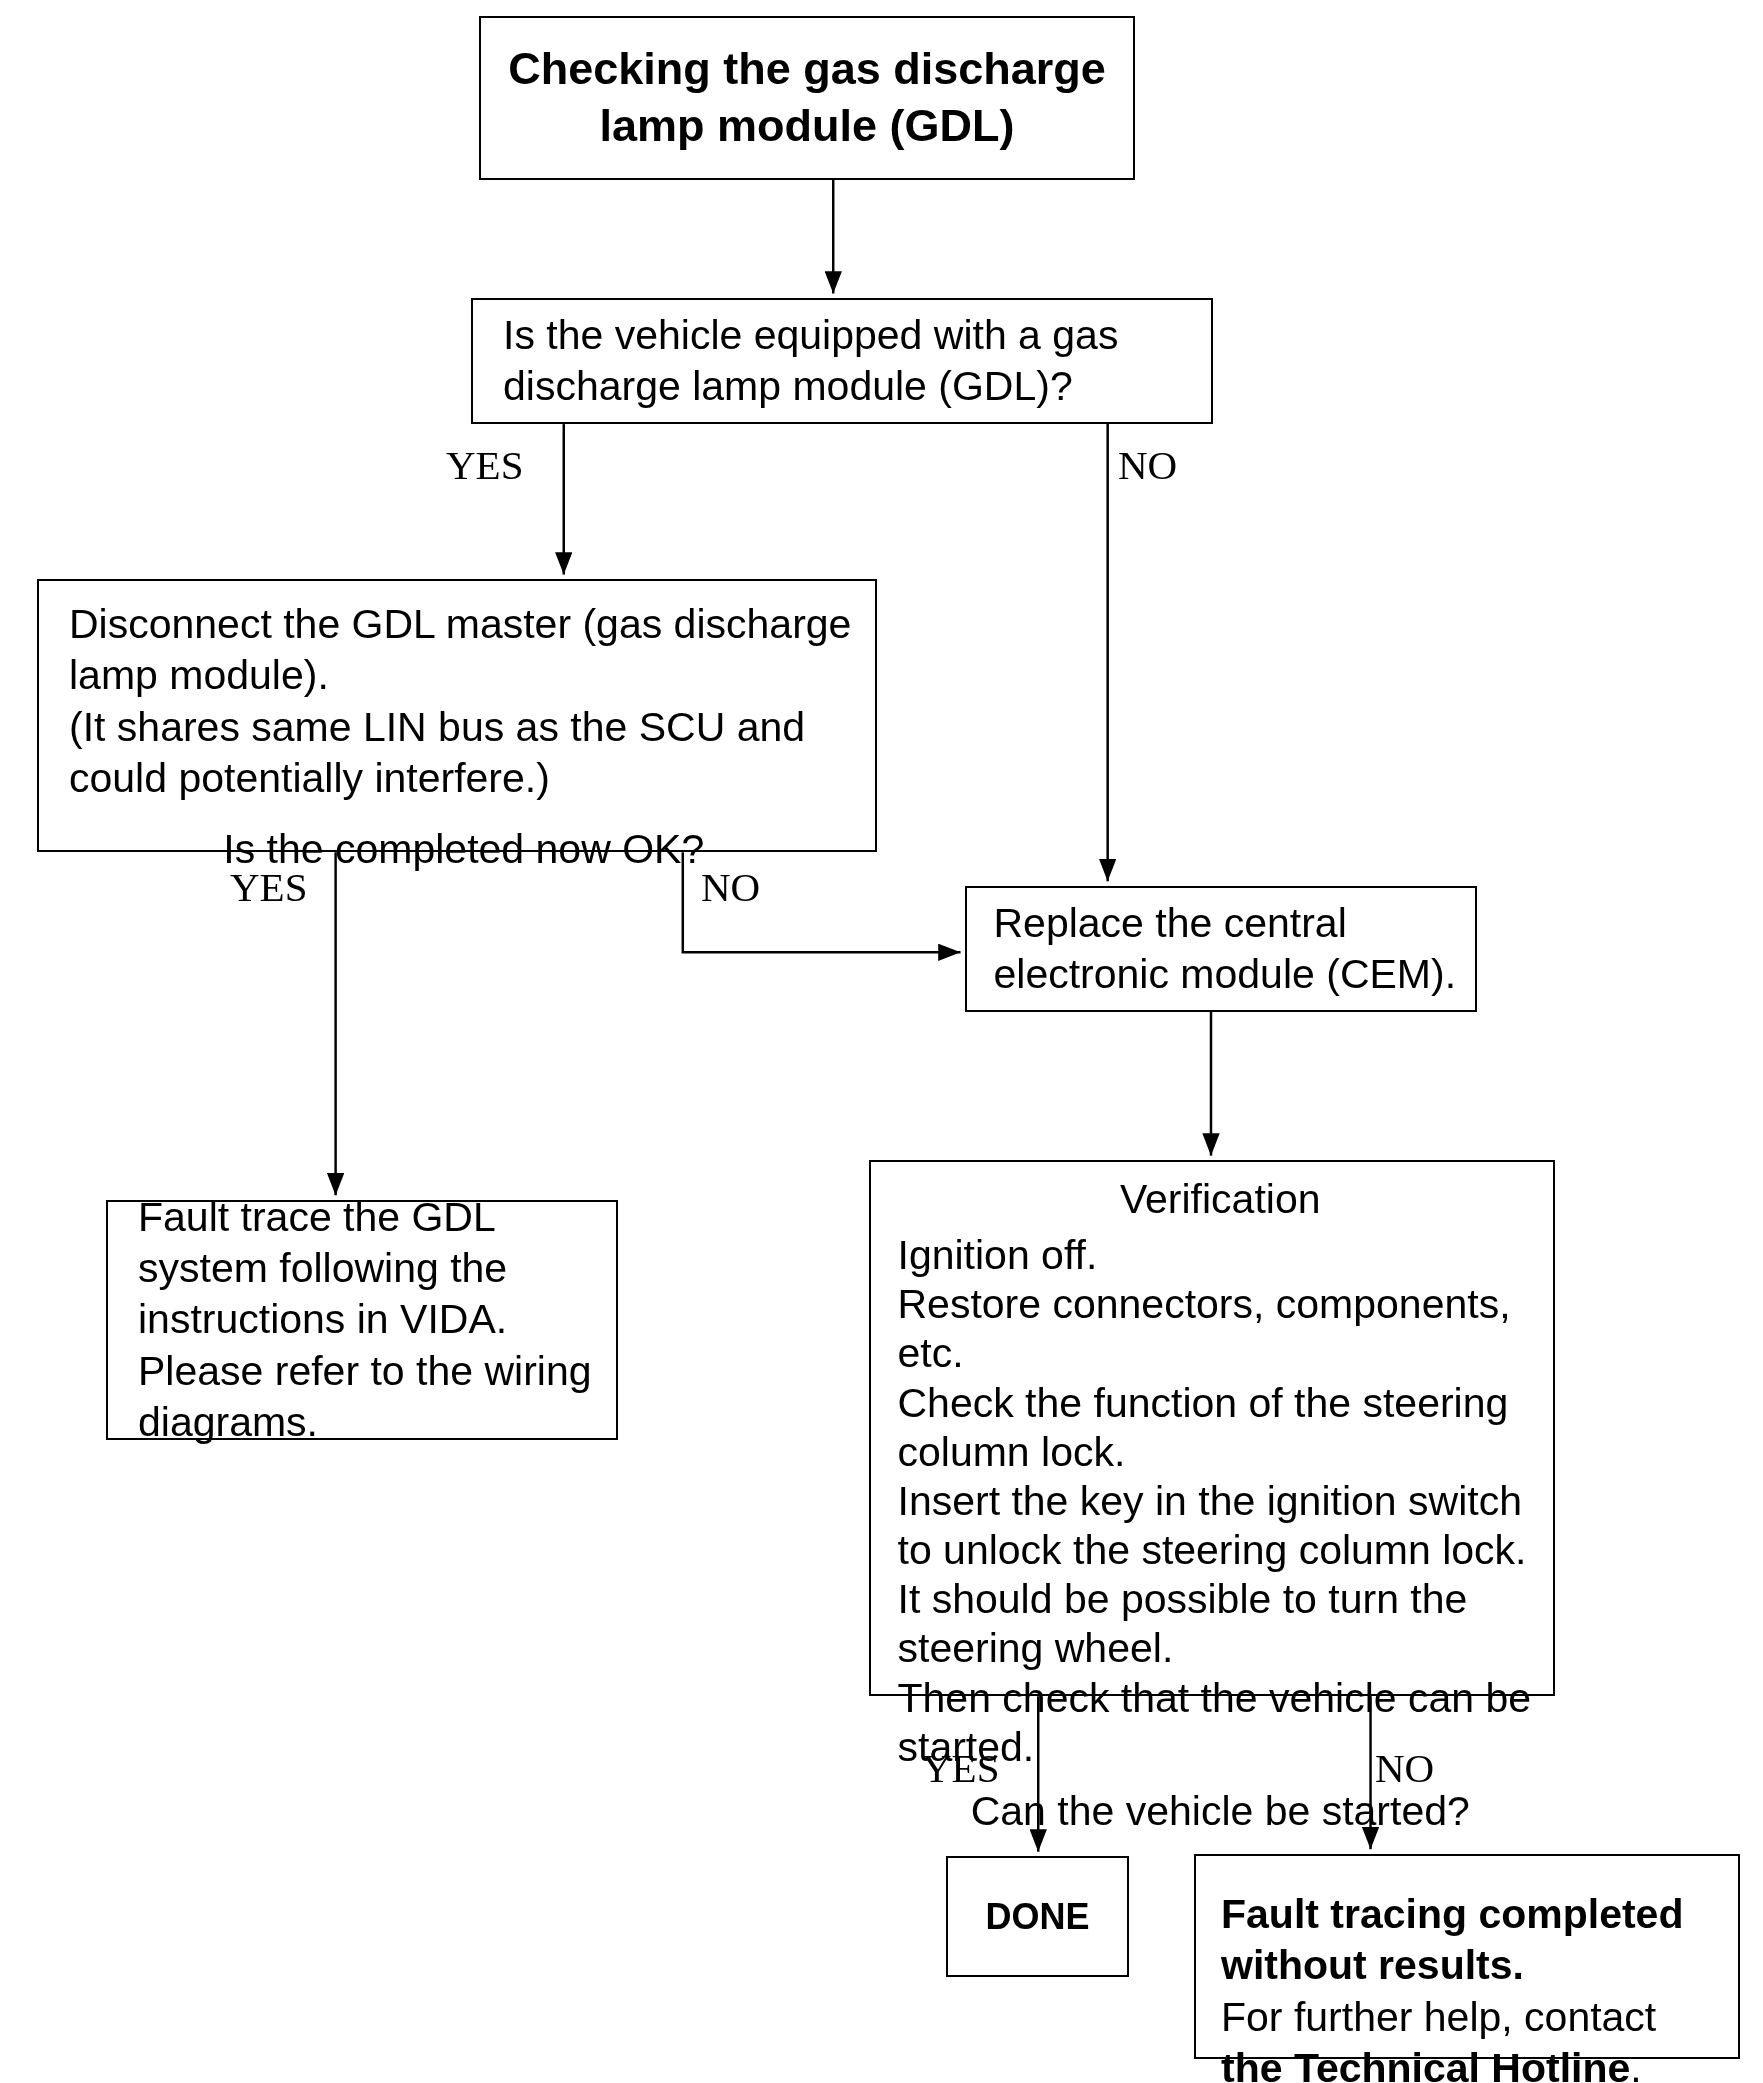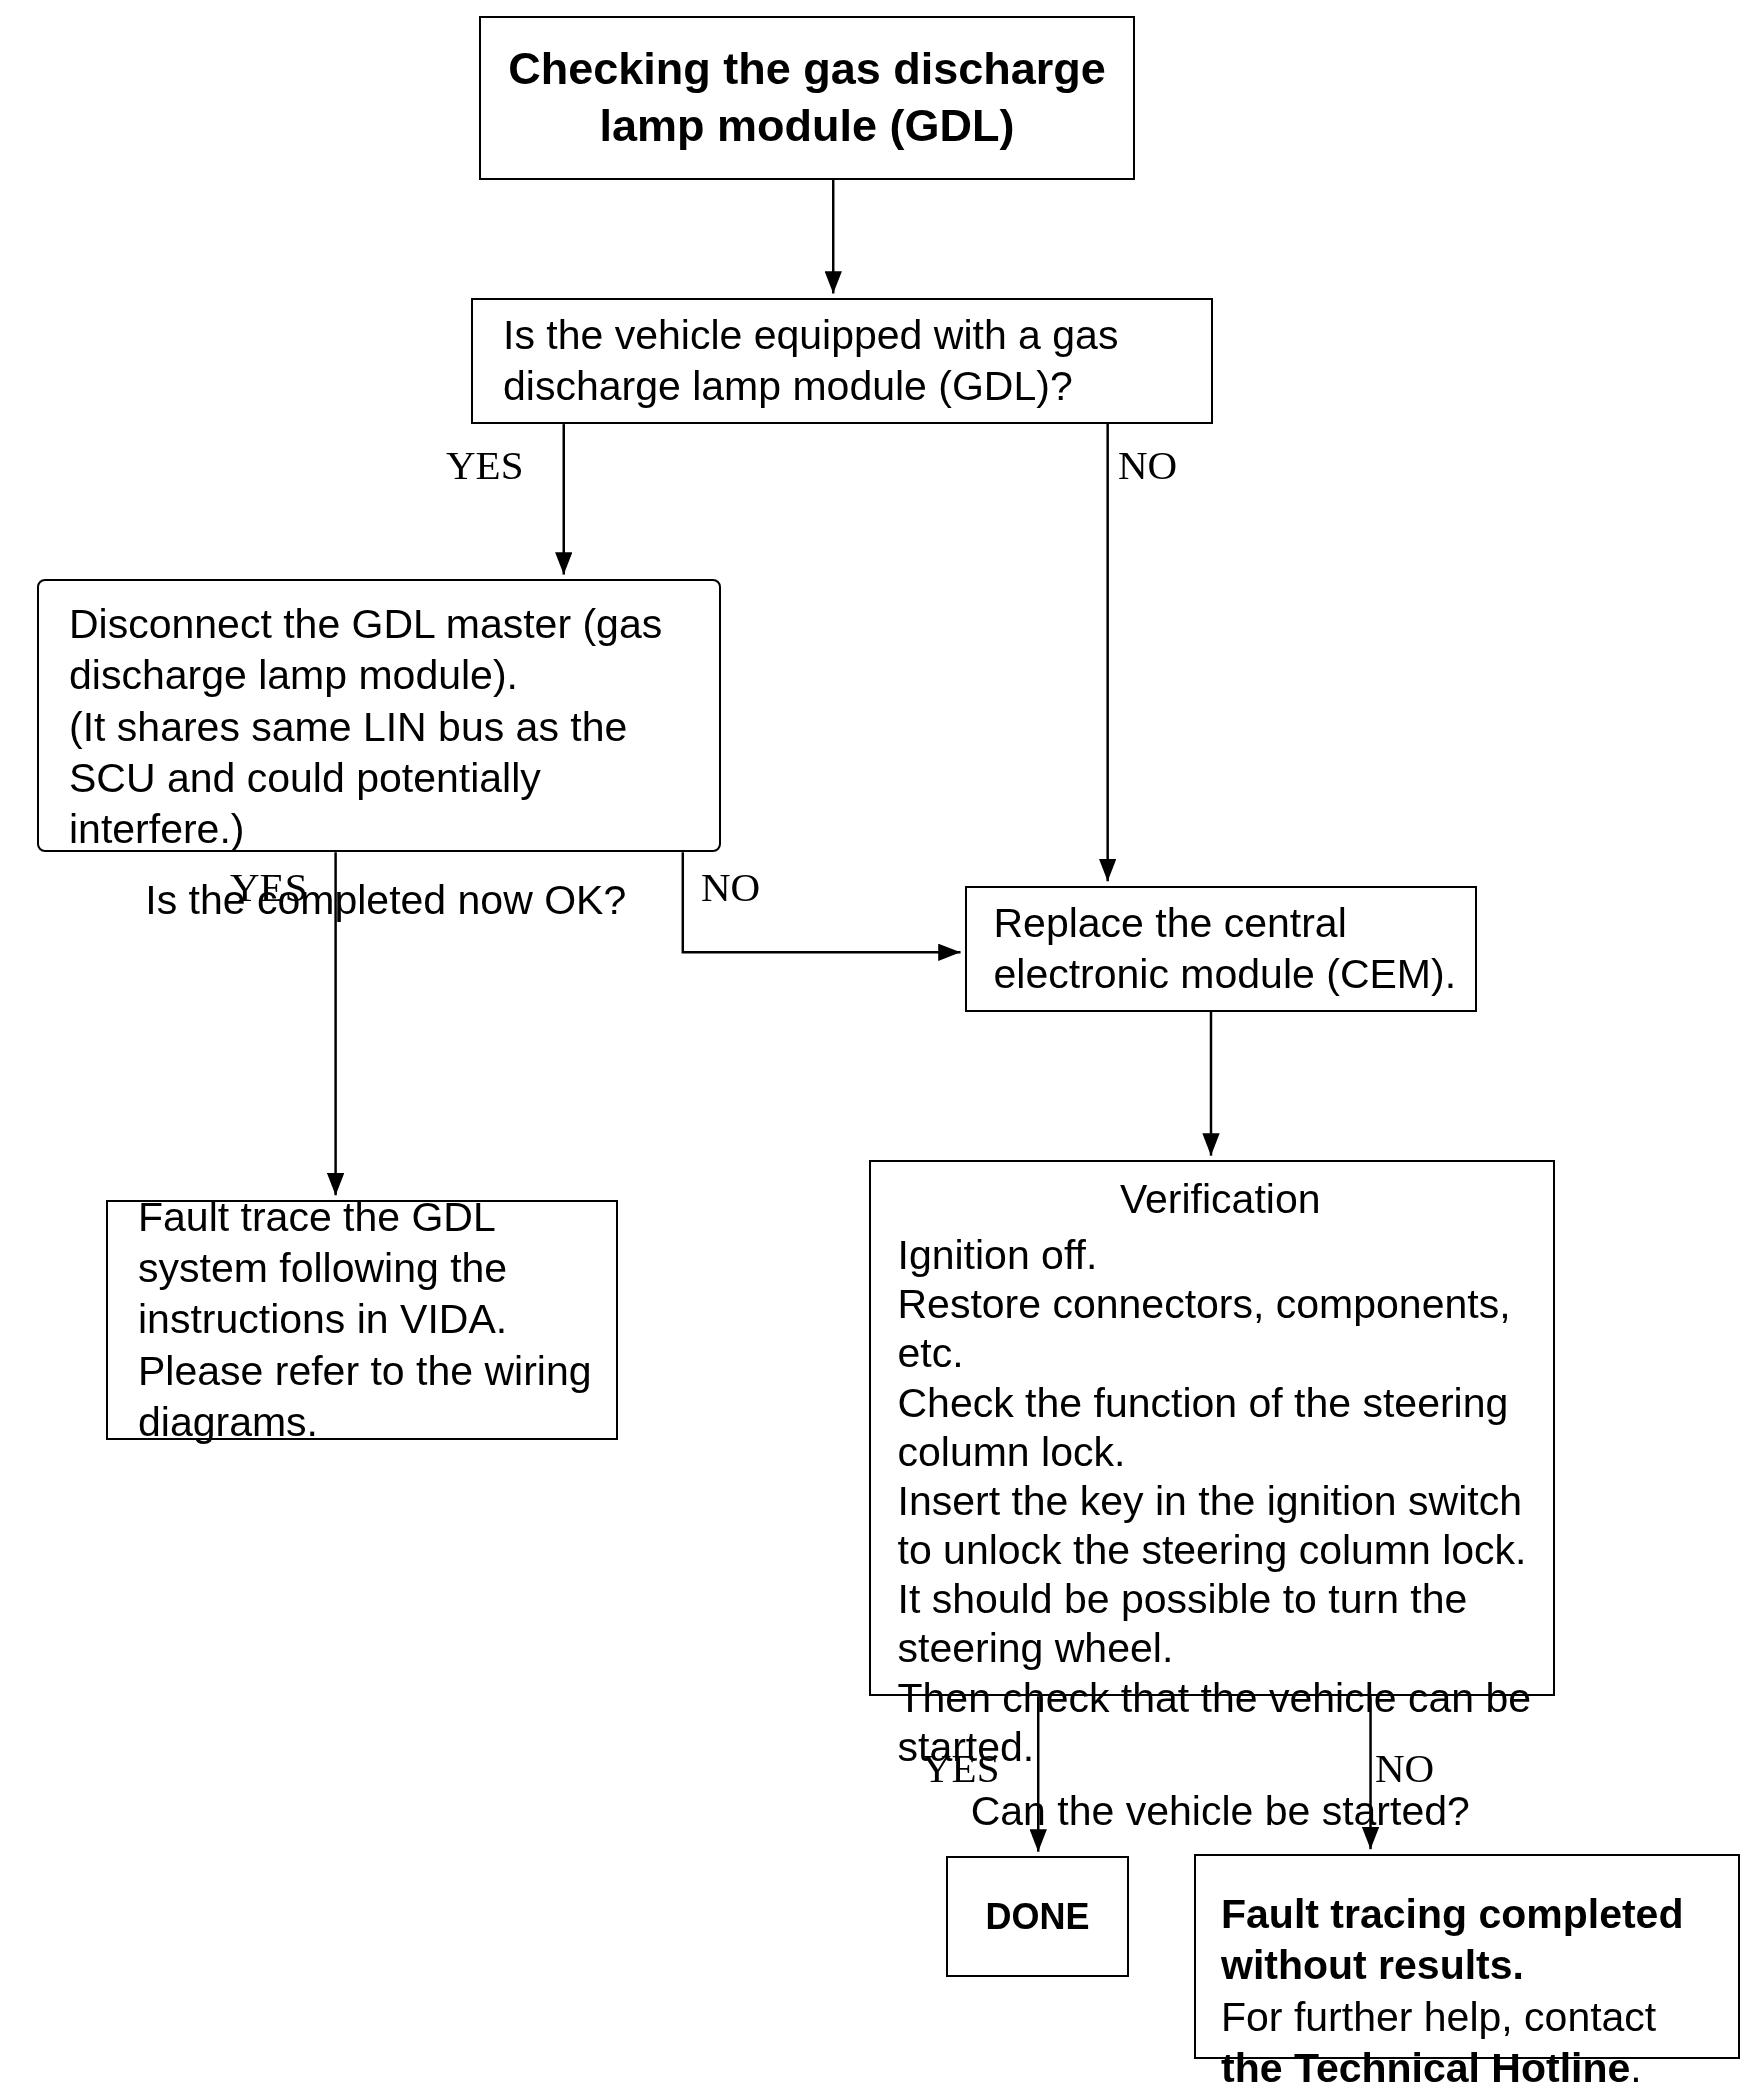--- a/index.html
+++ b/index.html
@@ -52,23 +52,22 @@
 
   
   #node-q-equipped {
     left: 471px; top: 298px; width: 742px; height: 126px;
     display: flex; flex-direction: column; justify-content: center;
     padding-left: 30px; padding-right: 16.5px;
   }
 
   
   #node-disconnect {
-    left: 37px; top: 579px; width: 684px; height: 273px;
+    left: 37px; top: 579px; width: 840px; height: 273px;
     padding: 18px 16.5px 8.3px 30px;
-    border-radius: 8px;
   }
   #node-disconnect .question { margin-top: 20px; text-align: center; }
 
   
   #node-replace-cem {
     left: 965px; top: 886px; width: 512px; height: 126px;
     display: flex; flex-direction: column; justify-content: center;
     padding-left: 26.5px; padding-right: 10px;
   }
 

